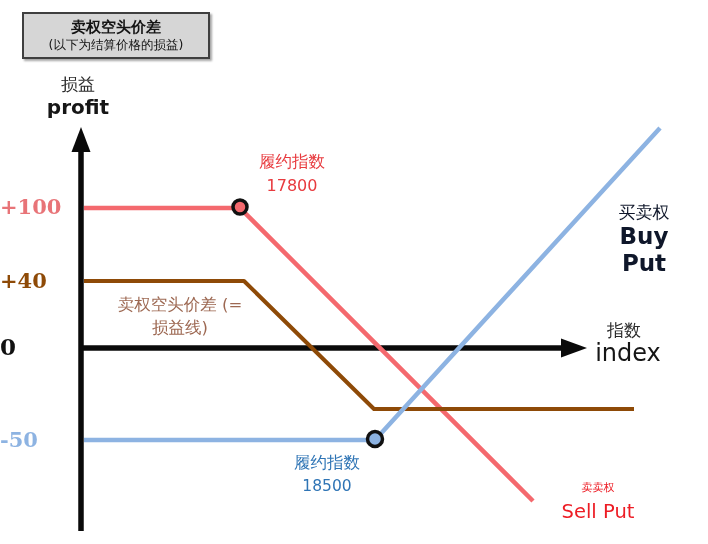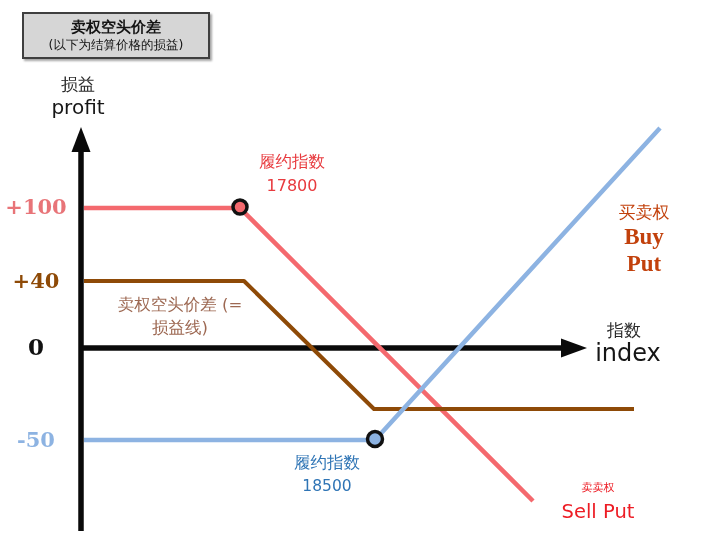--- a/index.html
+++ b/index.html
@@ -14,43 +14,43 @@
     text-align:center;padding:3px 2px 4px 2px;box-sizing:border-box;
   }
   .title-line1{font-size:15px;font-weight:bold;line-height:20px;color:#141414;}
   .title-line2{font-size:12.5px;line-height:16px;color:#141414;}
   .chart-svg{position:absolute;left:0;top:0;}
   .axis-stroke{stroke:#0a0a0a;stroke-width:5.5;}
   .arrowhead{fill:#0a0a0a;}
   .lbl{position:absolute;text-align:center;transform:translateX(-50%);}
   .ylab{left:78px;top:74px;}
   .ylab-zh{font-size:17px;line-height:21px;color:#2b2b2b;}
-  .ylab-en{font-size:20px;line-height:25px;color:#161616;}
+  .ylab-en{font-size:20px;line-height:25px;color:#161616;font-weight:bold;}
   .xlab{left:624px;top:319px;}
   .xlab-zh{font-size:17px;line-height:22px;color:#2b2b2b;}
   .xlab-en{font-size:24px;line-height:24px;color:#161616;margin-left:8px;}
   .tick{
-    position:absolute;left:0;width:72px;text-align:center;
+    position:absolute;left:0;width:72px;text-align:left;
     font-family:"DejaVu Serif","Liberation Serif",serif;font-weight:bold;font-size:21px;line-height:24px;
   }
   .tick-100{top:195px;}
   .tick-50{top:269px;}
   .tick-0{top:335px;font-size:23px;}
   .tick-m50{top:428px;}
   .strike-red{left:292px;top:151px;}
   .strike-red .l1{font-size:16.5px;line-height:21px;}
   .strike-red .l2{font-size:16px;line-height:20px;margin-top:4px;}
   .spread-lbl{left:180px;top:293px;width:170px;}
   .spread-lbl .l1,.spread-lbl .l2{font-size:16.5px;line-height:23px;}
   .strike-blue{left:327px;top:452px;}
   .strike-blue .l1{font-size:16.5px;line-height:21px;}
   .strike-blue .l2{font-size:15.5px;line-height:20px;margin-top:3px;}
   .buyput-lbl{left:644px;top:201px;}
   .buyput-lbl .l1{font-size:17px;line-height:22px;}
-  .buyput-lbl .l2{font-size:23px;line-height:27px;font-weight:bold;font-family:Liberation Serif, serif;}
+  .buyput-lbl .l2{font-size:23px;line-height:27px;font-weight:bold;}
   .sellput-lbl{left:598px;top:477px;}
   .sellput-lbl .l1{font-size:11px;line-height:22px;}
   .sellput-lbl .l2{font-size:19.5px;line-height:26px;}
 </style>
 </head>
 <body>
 
 <div class="stage">
 
   <div class="title-box">
@@ -97,21 +97,21 @@
   <div class="lbl spread-lbl" style="color: rgb(157, 104, 82);">
     <div class="l1">卖权空头价差 (=</div>
     <div class="l2">损益线)</div>
   </div>
 
   <div class="lbl strike-blue" style="color: rgb(46, 116, 181);">
     <div class="l1">履约指数</div>
     <div class="l2">18500</div>
   </div>
 
-  <div class="lbl buyput-lbl" style="color: #c2410c;">
+  <div class="lbl buyput-lbl" style="color: #0f172a;">
     <div class="l1">买卖权</div>
     <div class="l2">Buy Put</div>
   </div>
 
   <div class="lbl sellput-lbl" style="color: rgb(237, 28, 36);">
     <div class="l1">卖卖权</div>
     <div class="l2">Sell Put</div>
   </div>
 
 </div>

